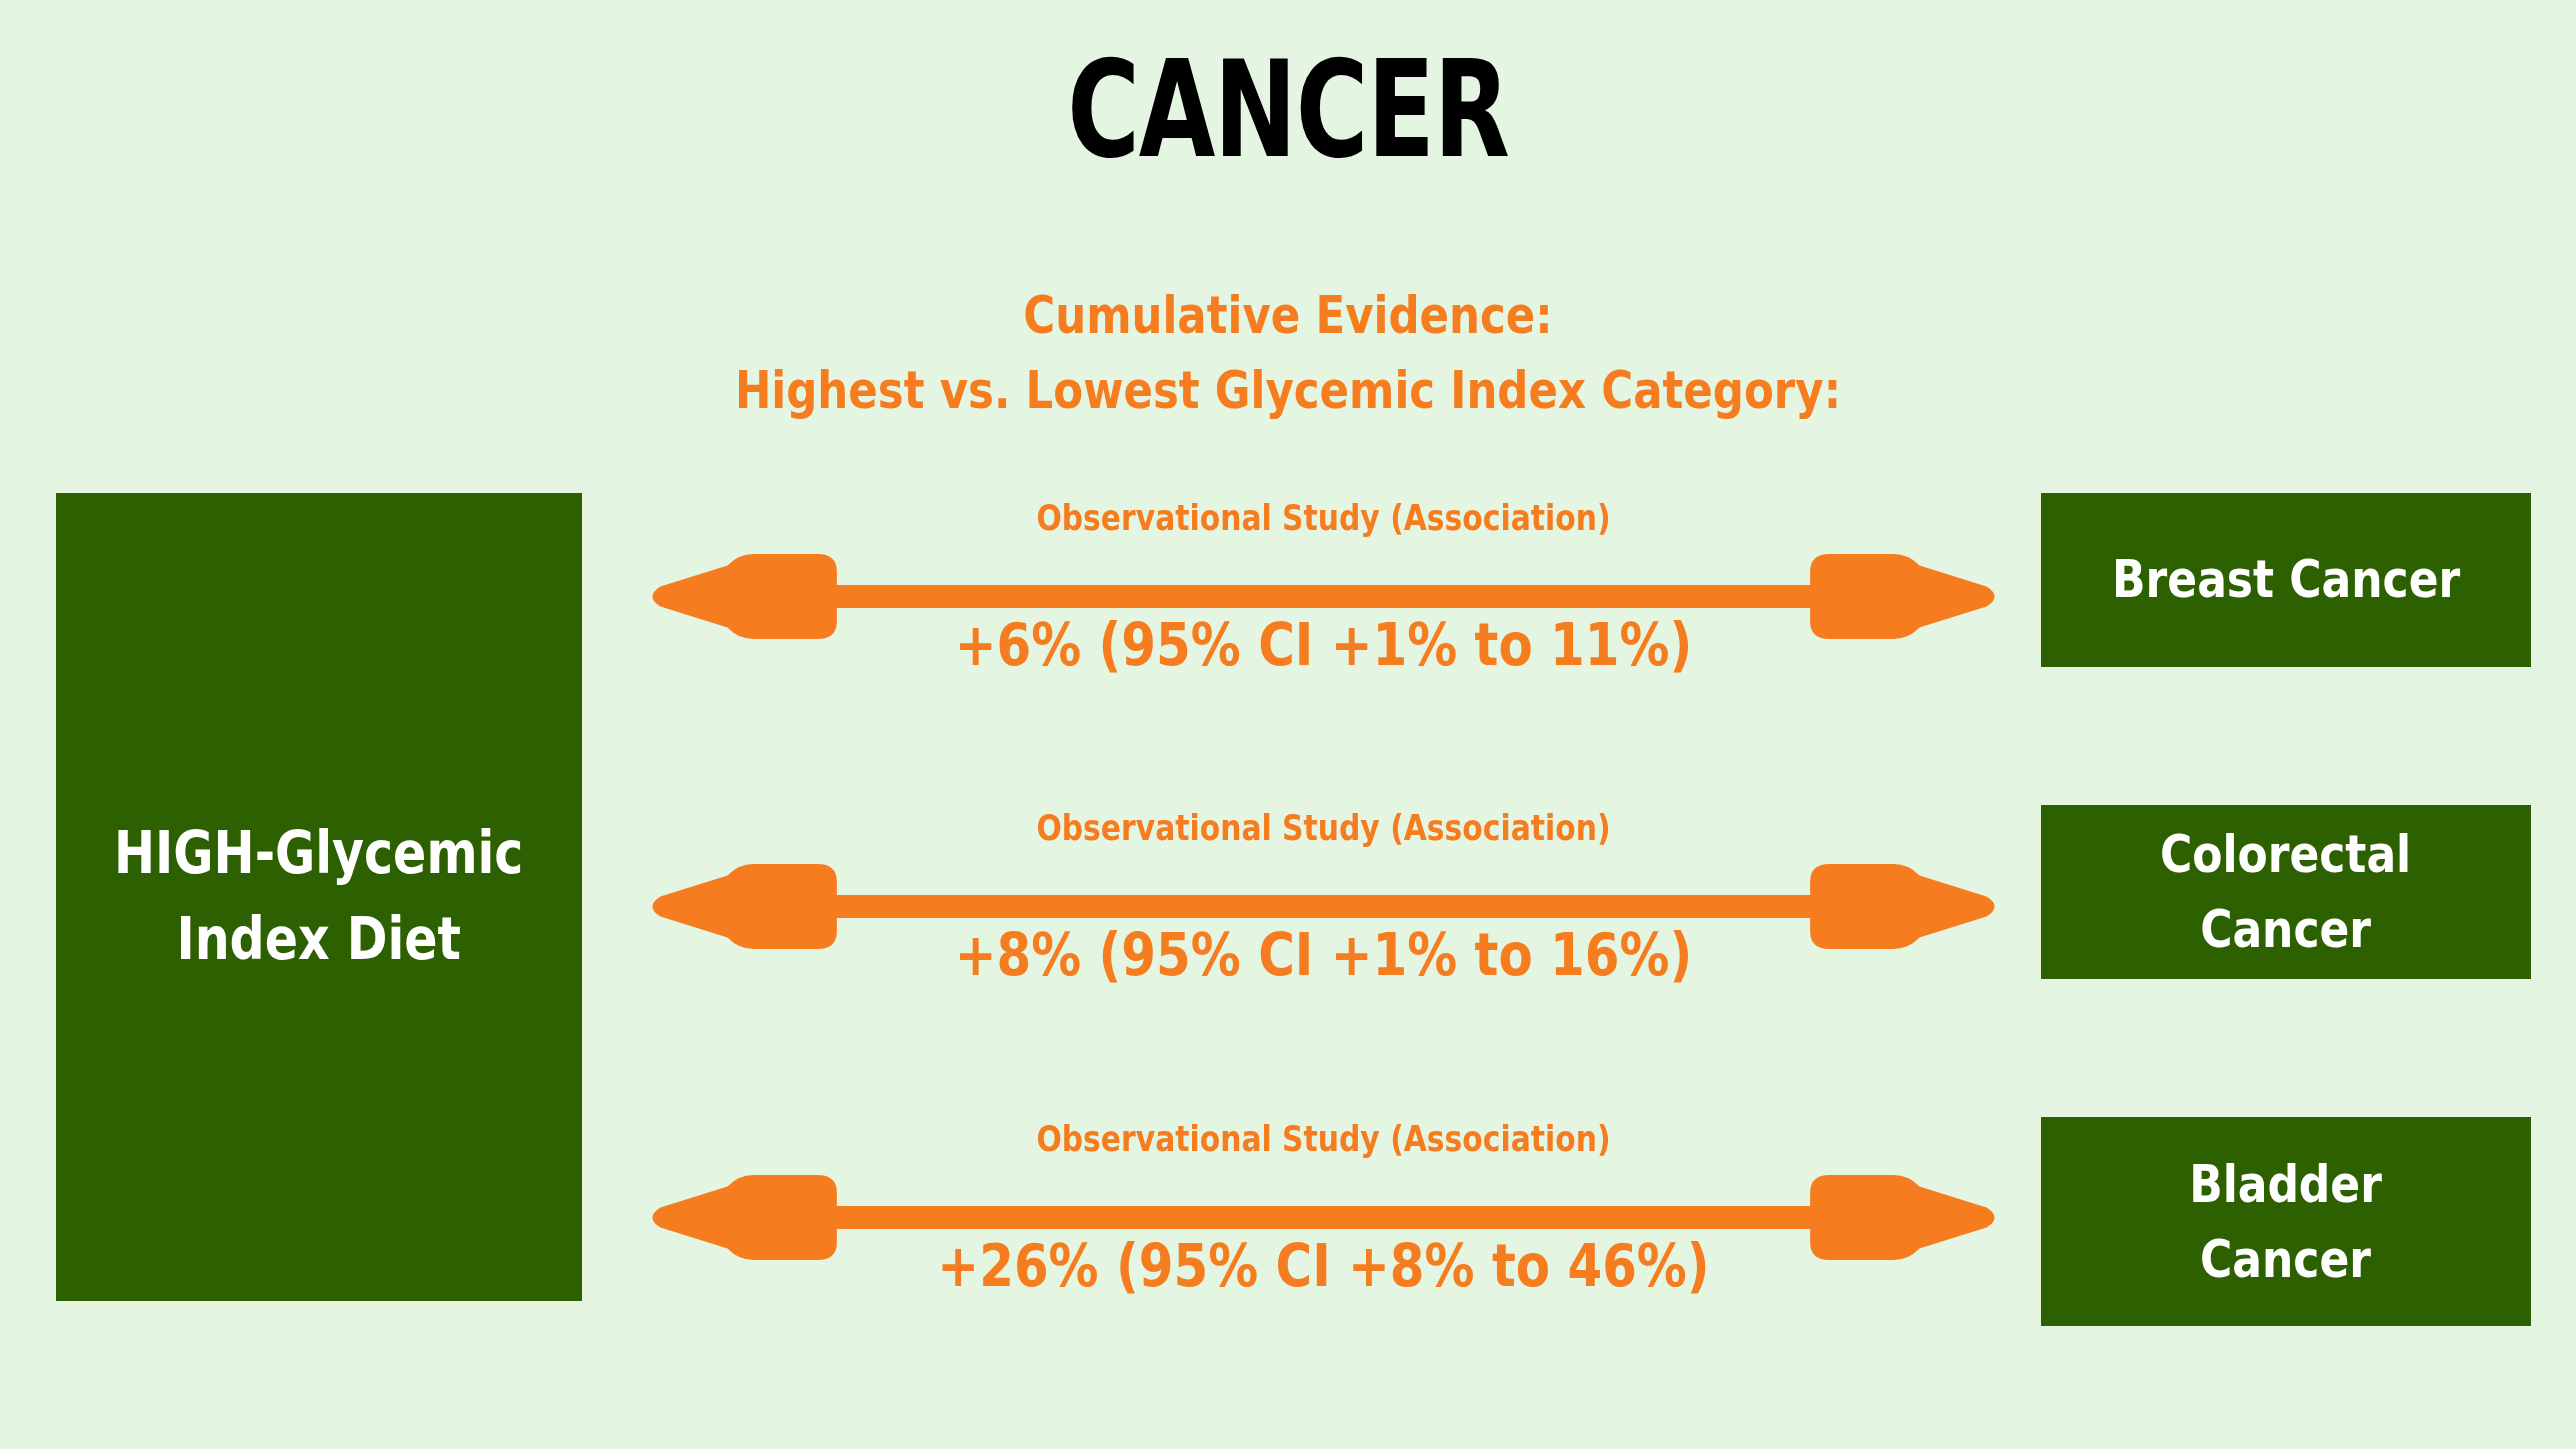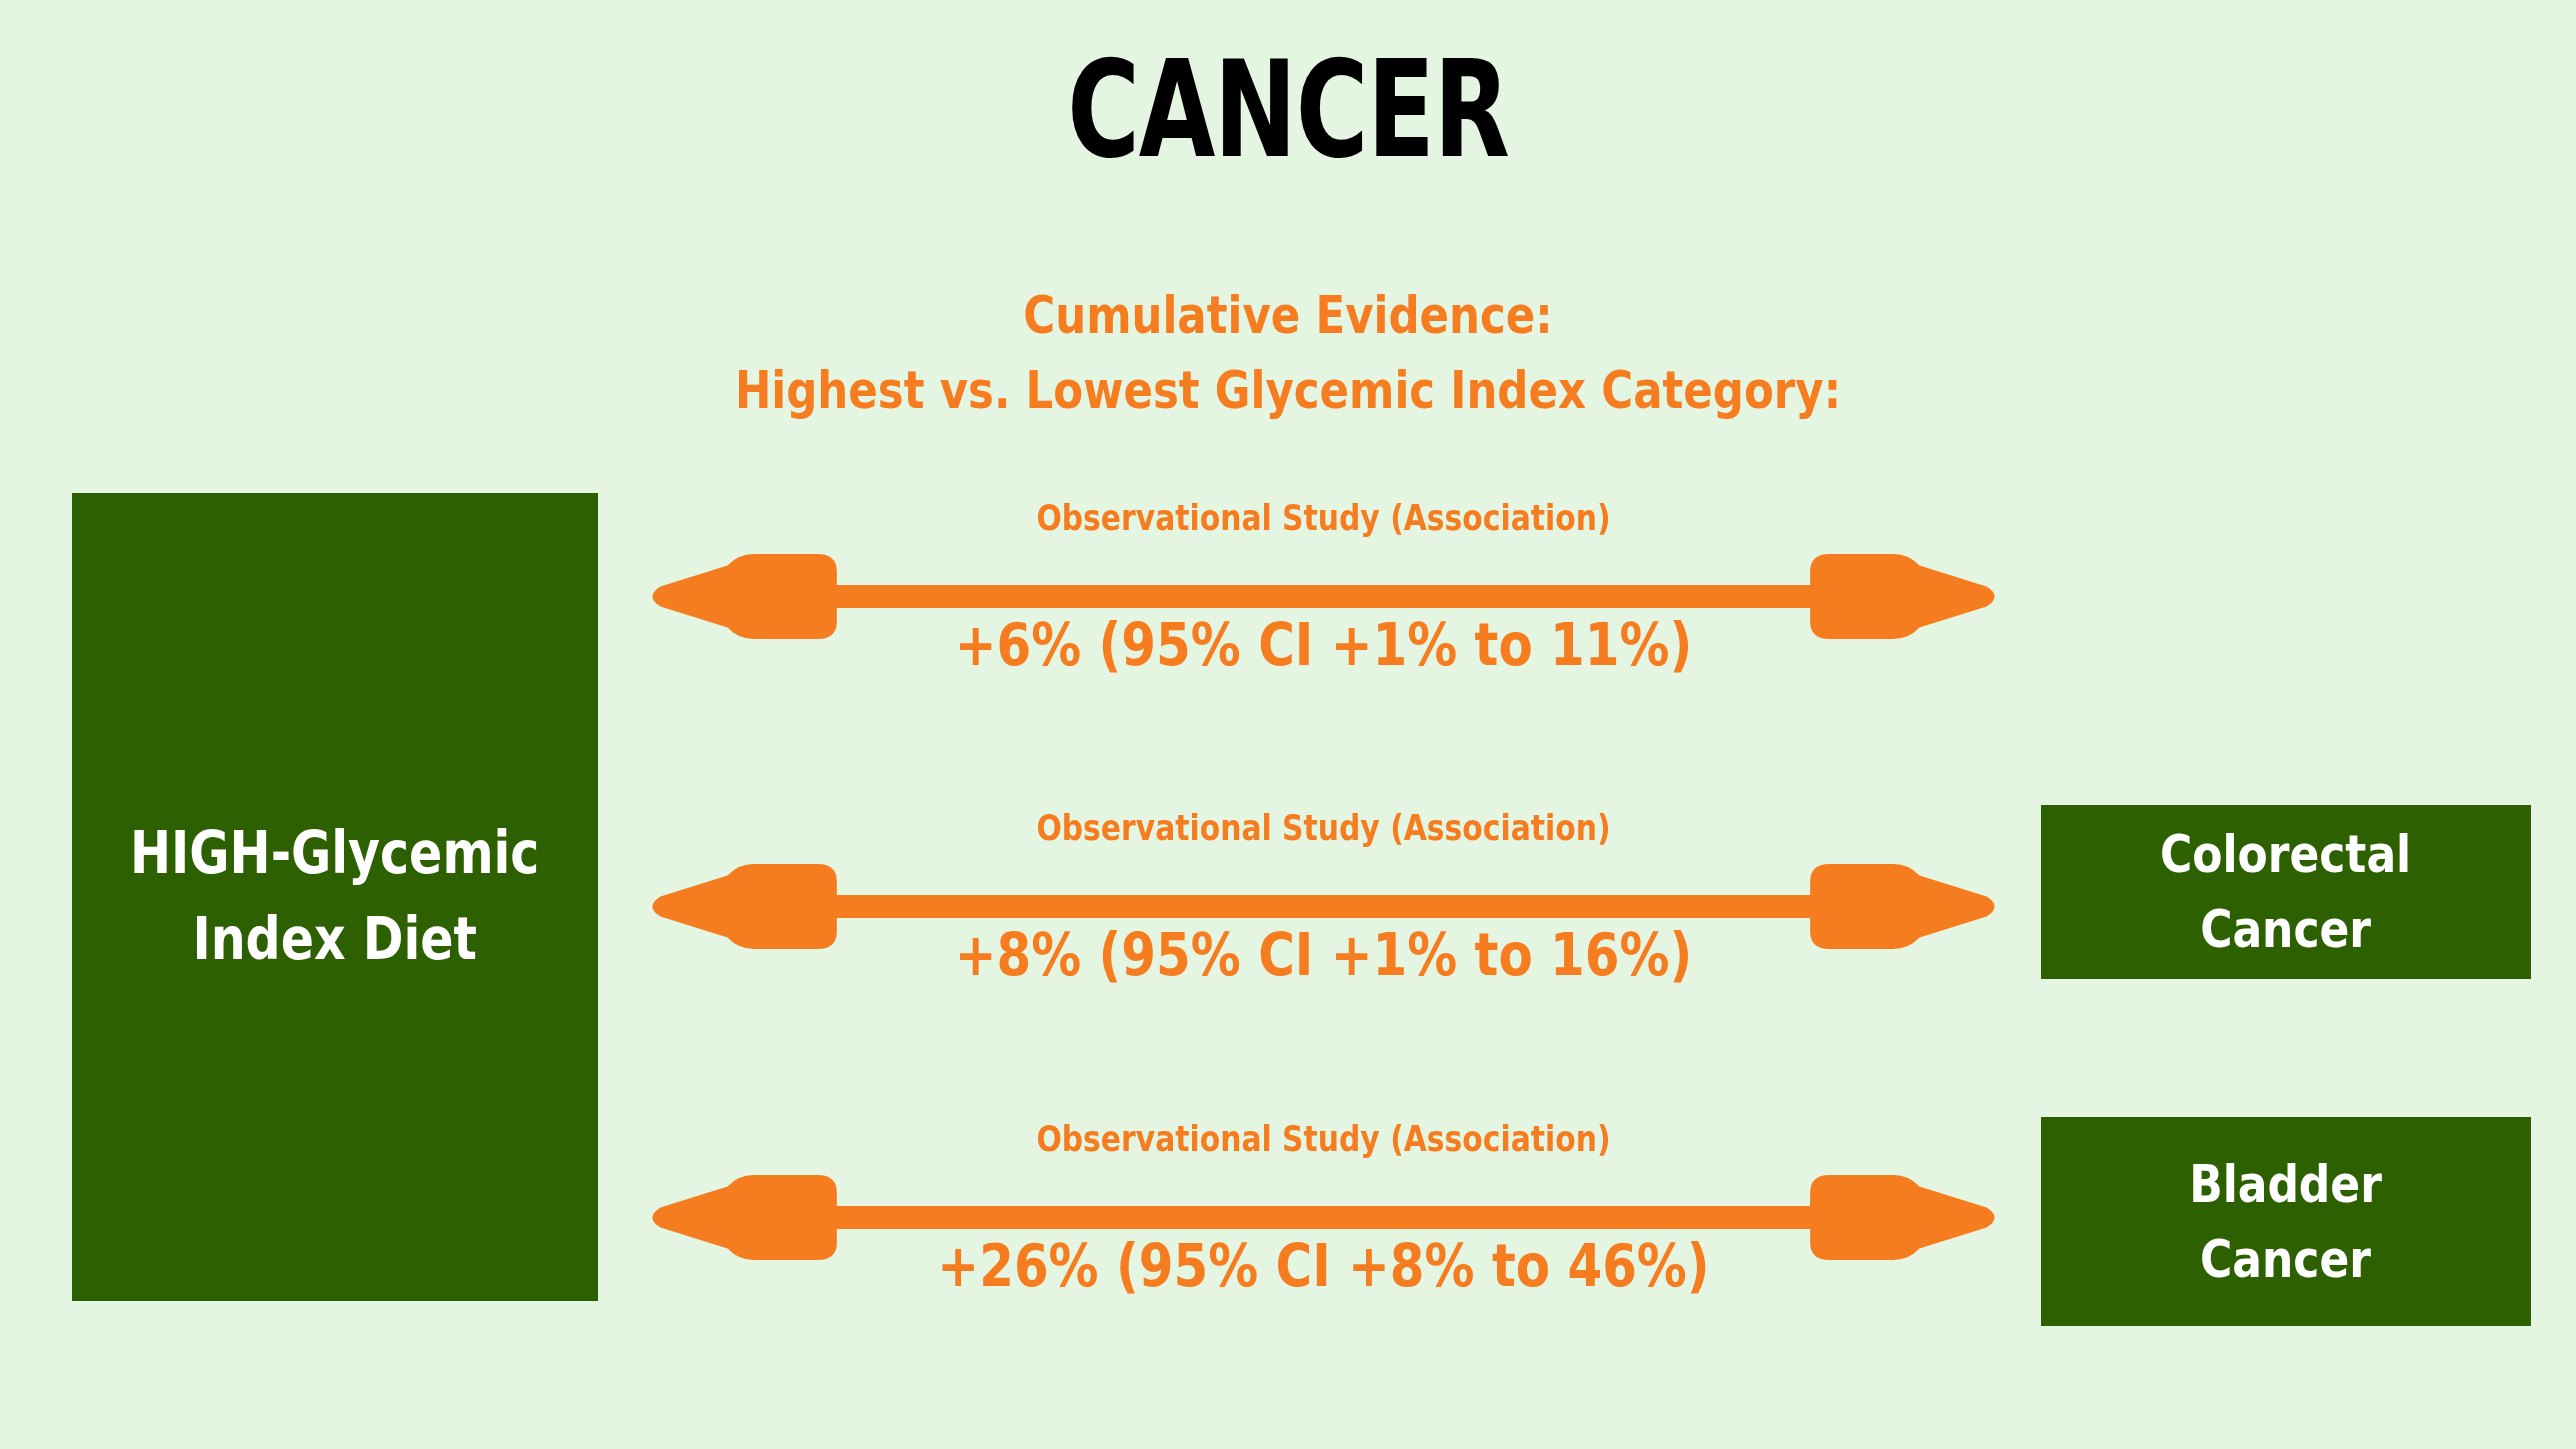--- a/index.html
+++ b/index.html
@@ -49,21 +49,21 @@
     transform-origin: center top;
     white-space: nowrap;
   }
   #subtitle .sub-line {
     display: block;
   }
 
   
   #source-box {
     position: absolute;
-    left: 72px;
+    left: 56px;
     top: 493px;
     width: 526px;
     height: 808px;
     background: #2d6000;
     display: flex;
     align-items: center;
     justify-content: center;
     box-sizing: border-box;
     padding: 7px 12px;
   }
@@ -203,20 +203,25 @@
                Q 292 138 263 138
                L 168 138
                Q 145 138 129 121
                L 29 90
                Q 5 75 29 60
                L 129 29
                Q 145 12 168 12 Z" fill="#f57c1f"></path>
     </svg>
     <div class="effect-label">+6% (95% CI +1% to 11%)</div>
   </div>
+  <div class="outcome-box outcome-1">
+    <div class="box-label">
+      <span>Breast Cancer</span>
+    </div>
+  </div>
 </div>
 
 <div class="row row-2">
   <div class="arrow-wrap">
     <div class="study-label">Observational Study (Association)</div>
     <svg class="arrow-svg" viewBox="0 0 2035 150" preserveAspectRatio="none">
       <path d="M 168 12
                L 263 12
                Q 292 12 292 38
                L 292 58

